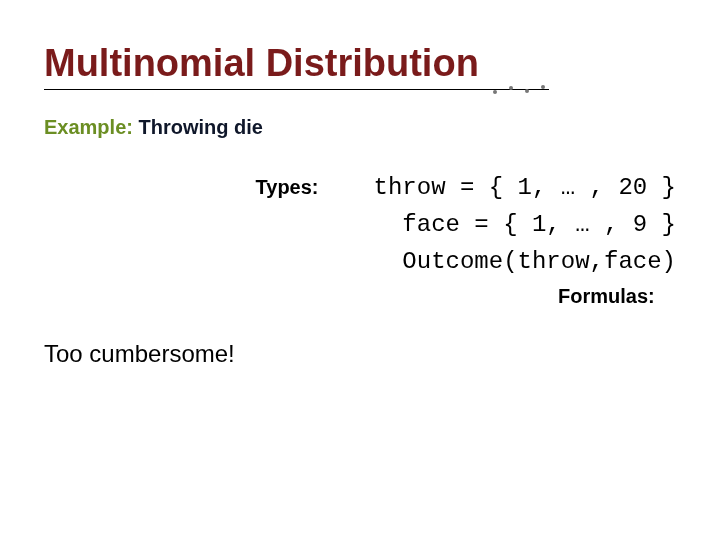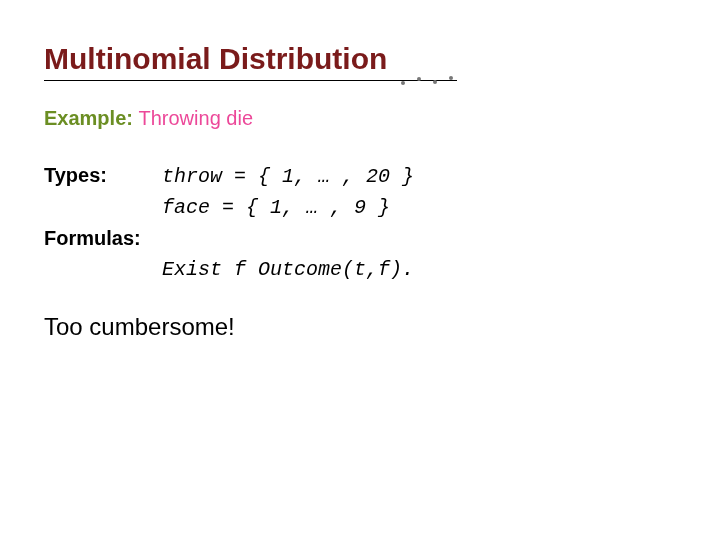--- a/index.html
+++ b/index.html
@@ -19,21 +19,21 @@
     position: relative;
   }
   .title-block {
     border-bottom: 1px solid #000;
     display: inline-block;
     padding-right: 70px;
     padding-bottom: 4px;
     position: relative;
   }
   .title {
-    font-size: 30px;
+    font-size: 38px;
     font-weight: bold;
     color: #7a1b1b;
     letter-spacing: 0px;
   }
   .title-dots {
     position: absolute;
     right: 0;
     bottom: -6px;
     width: 60px;
     height: 12px;
@@ -48,42 +48,42 @@
   }
   .subtitle {
     font-size: 20px;
     color: #6b8e23;
     margin-top: 26px;
     font-weight: bold;
   }
   .subtitle .ex {
   }
   .subtitle .desc {
-    color: #ec4899;
-    font-weight: normal;
+    color: #0f172a;
+    font-weight: bold;
   }
   .body {
     margin-top: 30px;
     font-size: 20px;
     line-height: 1.55;
   }
   .row {
     display: flex;
     align-items: baseline;
+    justify-content: flex-end;
   }
   .label {
     font-weight: bold;
     width: 118px;
     flex: 0 0 118px;
   }
   .mono {
     font-family: "Courier New", Courier, monospace;
-    font-size: 20px;
+    font-size: 24px;
     white-space: pre;
-    font-style: italic;
   }
   .footer {
     margin-top: 28px;
     font-size: 24px;
   }
 </style>
 </head>
 <body>
 
 <div class="slide">
@@ -108,27 +108,24 @@
     <div class="row">
       <div class="label">Types:</div>
       <div class="mono">throw = { 1, … , 20 }</div>
     </div>
     <div class="row">
       <div class="label"></div>
       <div class="mono">face = { 1, … , 9 }</div>
     </div>
 
     <div class="row">
+      <div class="mono">Outcome(throw,face)</div>
     </div>
 
     <div class="row">
       <div class="label">Formulas:</div>
-    </div>
-    <div class="row">
-      <div class="label"></div>
-      <div class="mono">Exist f Outcome(t,f).</div>
     </div>
 
   </div>
 
   <div class="footer">Too cumbersome!</div>
 
 </div>
 
 </body></html>

